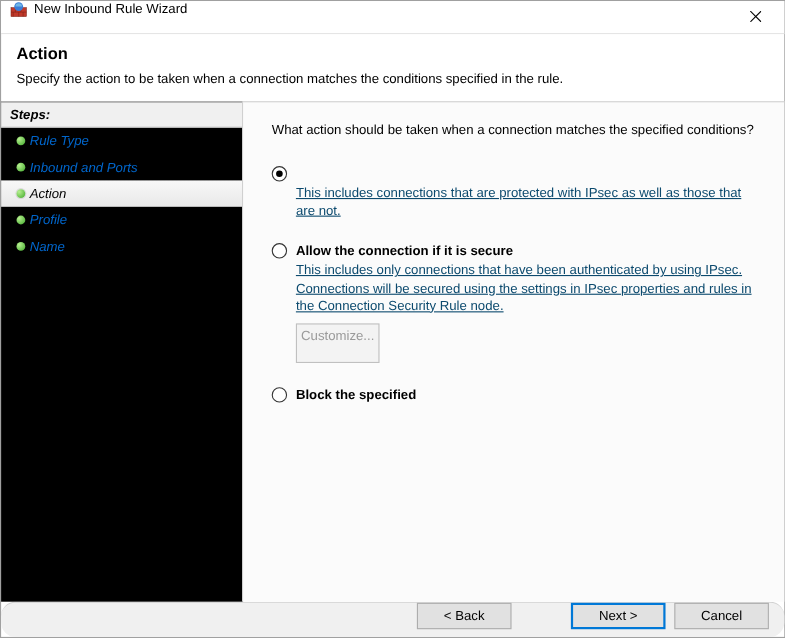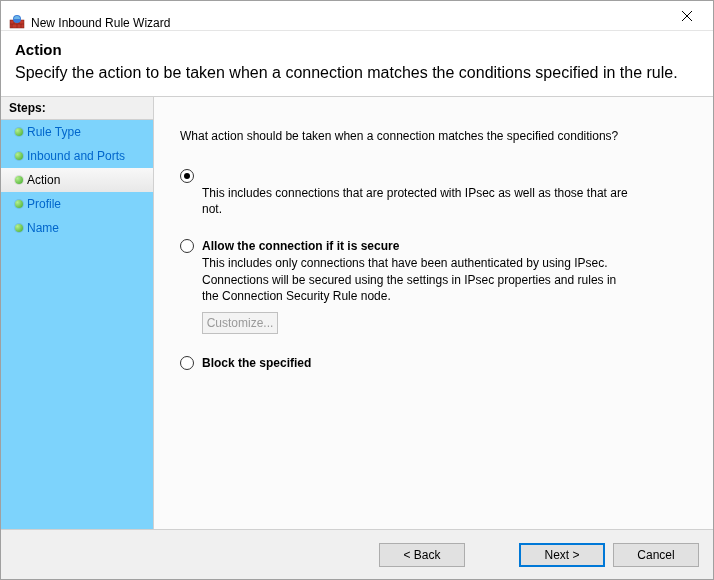--- a/index.html
+++ b/index.html
@@ -14,21 +14,21 @@
     width: 714px;
     height: 580px;
     border: 1px solid #a0a0a0;
     display: flex;
     flex-direction: column;
     background: #fff;
   }
   .titlebar {
     height: 30px;
     display: flex;
-    align-items: flex-end;
+    align-items: flex-start;
     padding: 0 6px 0 8px;
     background: #fff;
     border-bottom: 1px solid #e5e5e5;
   }
   .titlebar .icon {
     width: 16px; height: 16px;
     margin-right: 6px;
     display: flex; align-items: center; justify-content: center;
   }
   .titlebar .title {
@@ -44,33 +44,34 @@
   .header {
     padding: 10px 14px 14px 14px;
   }
   .header h1 {
     margin: 0 0 6px 0;
     font-size: 15px;
     font-weight: bold;
   }
   .header p {
     margin: 0;
-    font-size: 16px;
+    font-size: 12px;
   }
   .body {
     flex: 1;
     display: flex;
     min-height: 0;
   }
   .sidebar {
-    width: 153px;
-    background: #7dd3fc;
+    width: 220px;
+    background: #000000;
     border-top: 1px solid #d0d0d0;
     border-right: 1px solid #d0d0d0;
     padding-top: 0;
+    font-style: italic;
   }
   .steps-title {
     font-weight: bold;
     padding: 4px 8px 4px 8px;
     border-bottom: 1px solid #d0d0d0;
     background: #f0f0f0;
   }
   .step {
     display: flex;
     align-items: center;
@@ -91,21 +92,21 @@
     color: #0066cc;
     font-size: 12px;
   }
   .step.current .label {
     color: #000;
   }
   .content {
     flex: 1;
     background: #fbfbfb;
     border-top: 1px solid #d0d0d0;
-    padding: 32px 26px 10px 26px;
+    padding: 18px 26px 10px 26px;
     display: flex;
     flex-direction: column;
   }
   .prompt {
     margin-bottom: 26px;
   }
   .option {
     margin-bottom: 22px;
   }
   .option-head {
@@ -131,44 +132,46 @@
     border-radius: 50%;
   }
   .option-title {
     font-weight: bold;
     font-size: 12px;
   }
   .option-desc {
     margin-left: 22px;
     font-size: 12px;
     line-height: 1.35;
-    color: #000000;
+    color: #0c4a6e;
     max-width: 430px;
+    text-decoration: underline;
   }
   .customize-btn {
     margin-left: 22px;
     margin-top: 8px;
     width: 76px;
-    height: 22px;
+    height: 36px;
     border: 1px solid #c0c0c0;
     background: #f3f3f3;
     color: #9a9a9a;
     font-size: 12px;
     text-align: center;
     line-height: 20px;
   }
   .footer {
-    height: 50px;
+    height: 32px;
     background: #f0f0f0;
     border-top: 1px solid #d0d0d0;
     display: flex;
-    align-items: center;
+    align-items: flex-start;
     justify-content: flex-end;
     padding: 0 14px;
     gap: 8px;
+    border-radius: 13px;
   }
   .btn {
     min-width: 86px;
     height: 24px;
     border: 1px solid #adadad;
     background: #e1e1e1;
     font-size: 12px;
     display: flex;
     align-items: center;
     justify-content: center;

